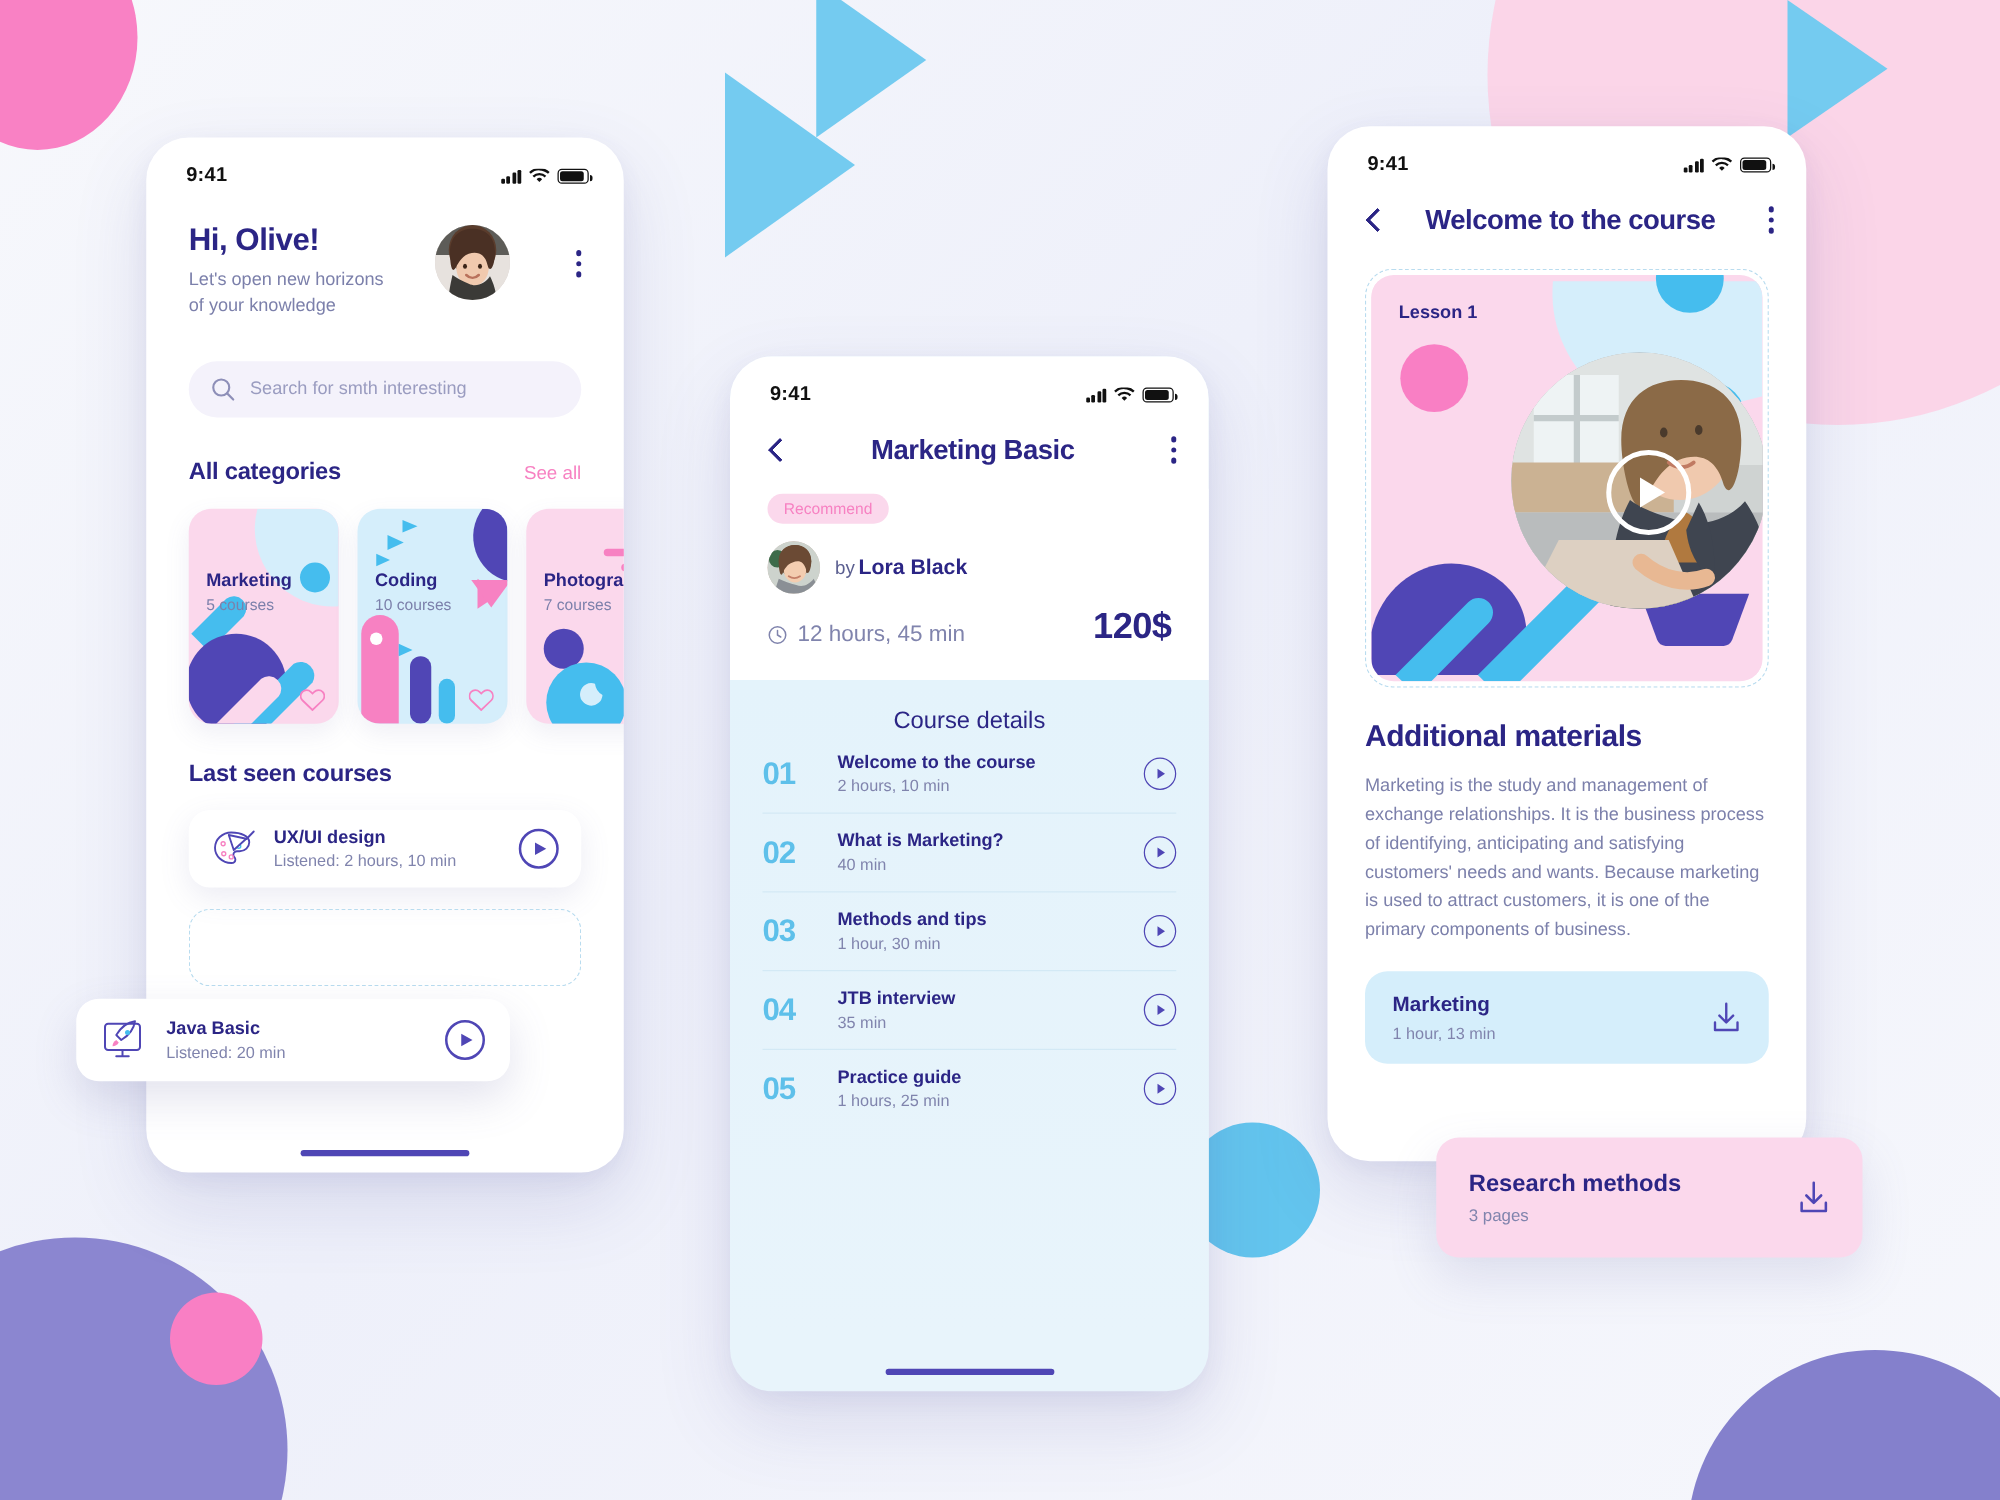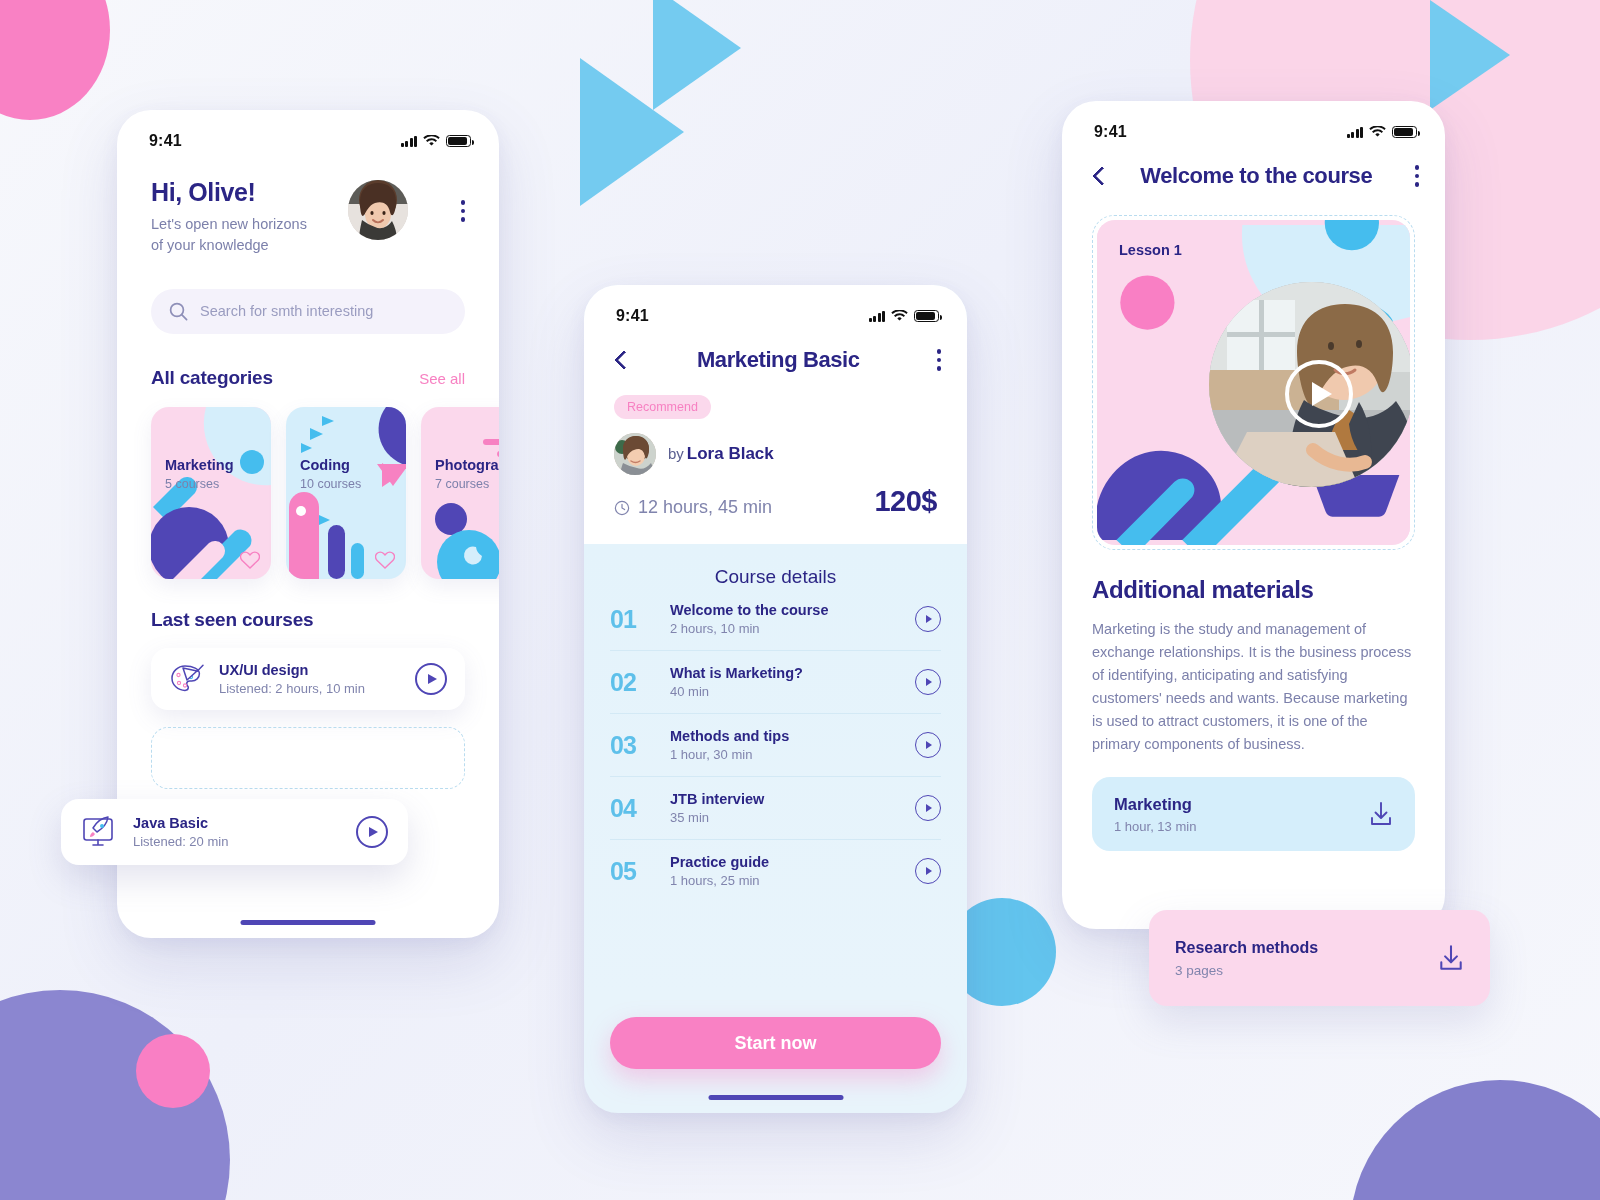--- a/index.html
+++ b/index.html
@@ -155,21 +155,21 @@
               display:flex; align-items:center; padding:0 22px; }
   .mat-name { font-size:16.5px; font-weight:800; color:#2b2585; }
   .mat-sub { font-size:13px; color:#8084ad; margin-top:5px; }
   .dl { margin-left:auto; }
 
   .float-research {
     position:absolute; left:1149px; top:910px; width:341px; height:96px;
     background:#fbd8ec; border-radius:18px; box-shadow:0 16px 38px rgba(110,110,170,.17);
     display:flex; align-items:center; padding: 0 26px; z-index:30;
   }
-  .fr-name { font-size:16px; font-weight:800; color:#2b2585; }
+  .fr-name { font-size:19px; font-weight:800; color:#2b2585; }
   .fr-sub { font-size:13.5px; color:#8084ad; margin-top:6px; }
 </style>
 </head>
 <body>
 
 <div class="bg">
   <div class="blob blob-pink-tl"></div>
   <div class="blob blob-pink-tr"></div>
   <div class="blob blob-purple-bl"></div>
   <div class="blob blob-pink-bl"></div>
@@ -457,21 +457,20 @@
       <div>
           <div class="l-name">Practice guide</div>
            <div class="l-time">1 hours, 25 min</div>
         </div>
       <div class="l-play">
           <span></span>
         </div>
     </div>
   </div>
 
-  <div class="start-btn">Start now</div>
   <div style="height:44px"></div>
   <div class="homebar homebar-dark"></div>
 </div>
 
 <div class="phone phone-3">
   <div class="statusbar">
     <div class="sb-time">9:41</div>
     <div class="sb-right">
       <div class="sig">
           <i></i>

